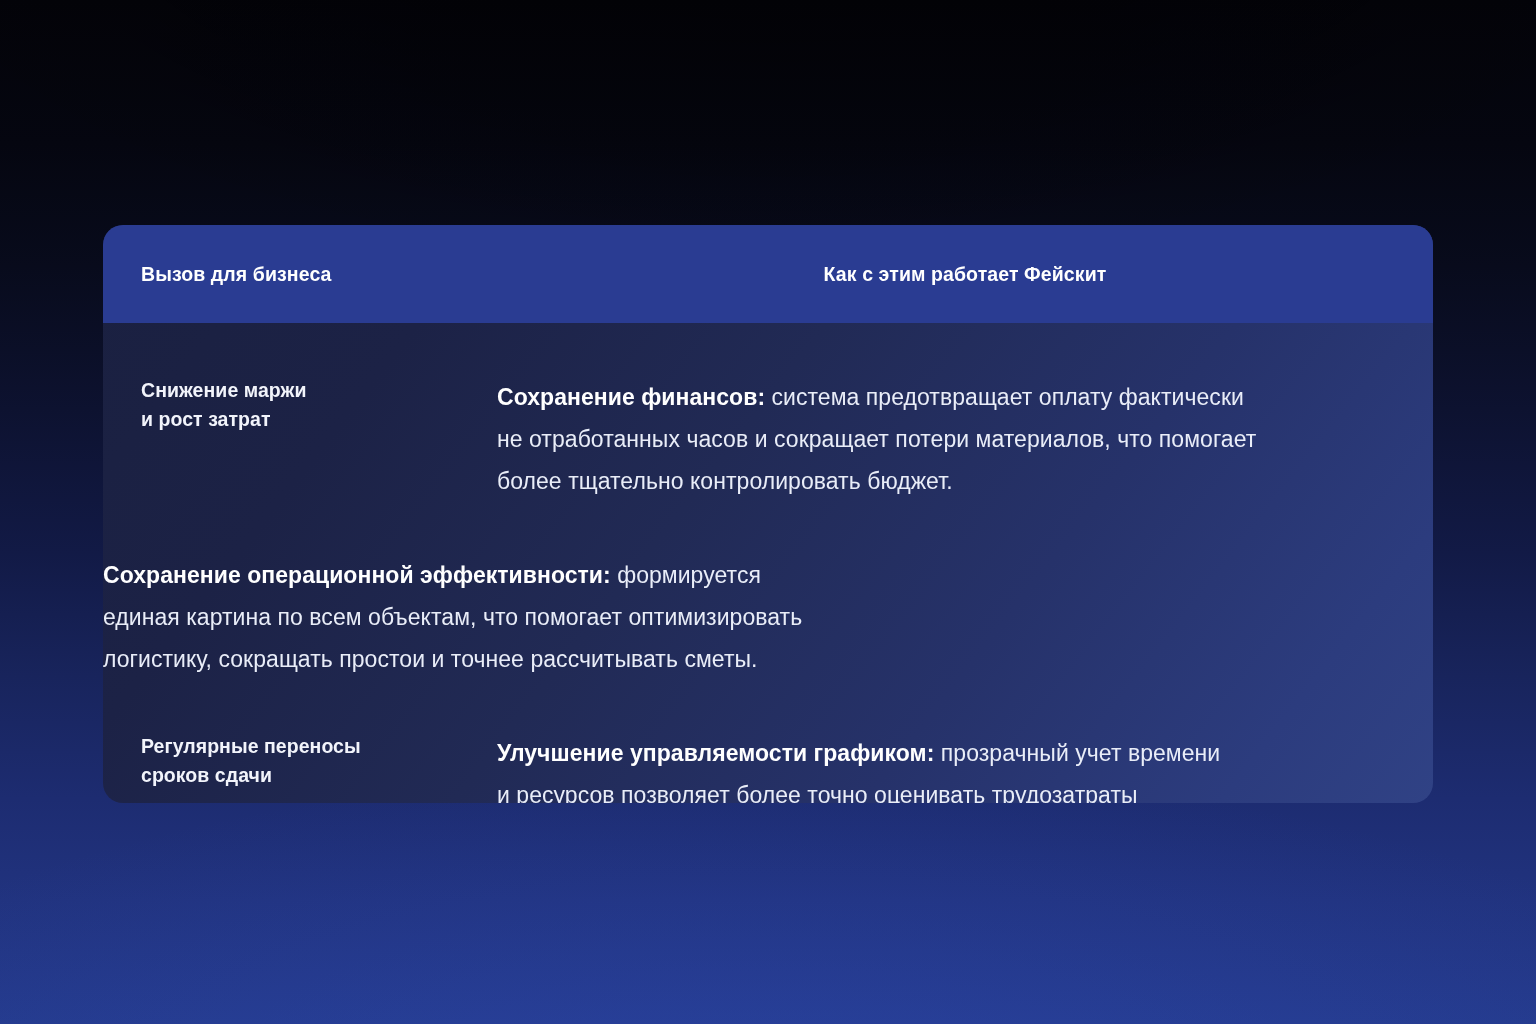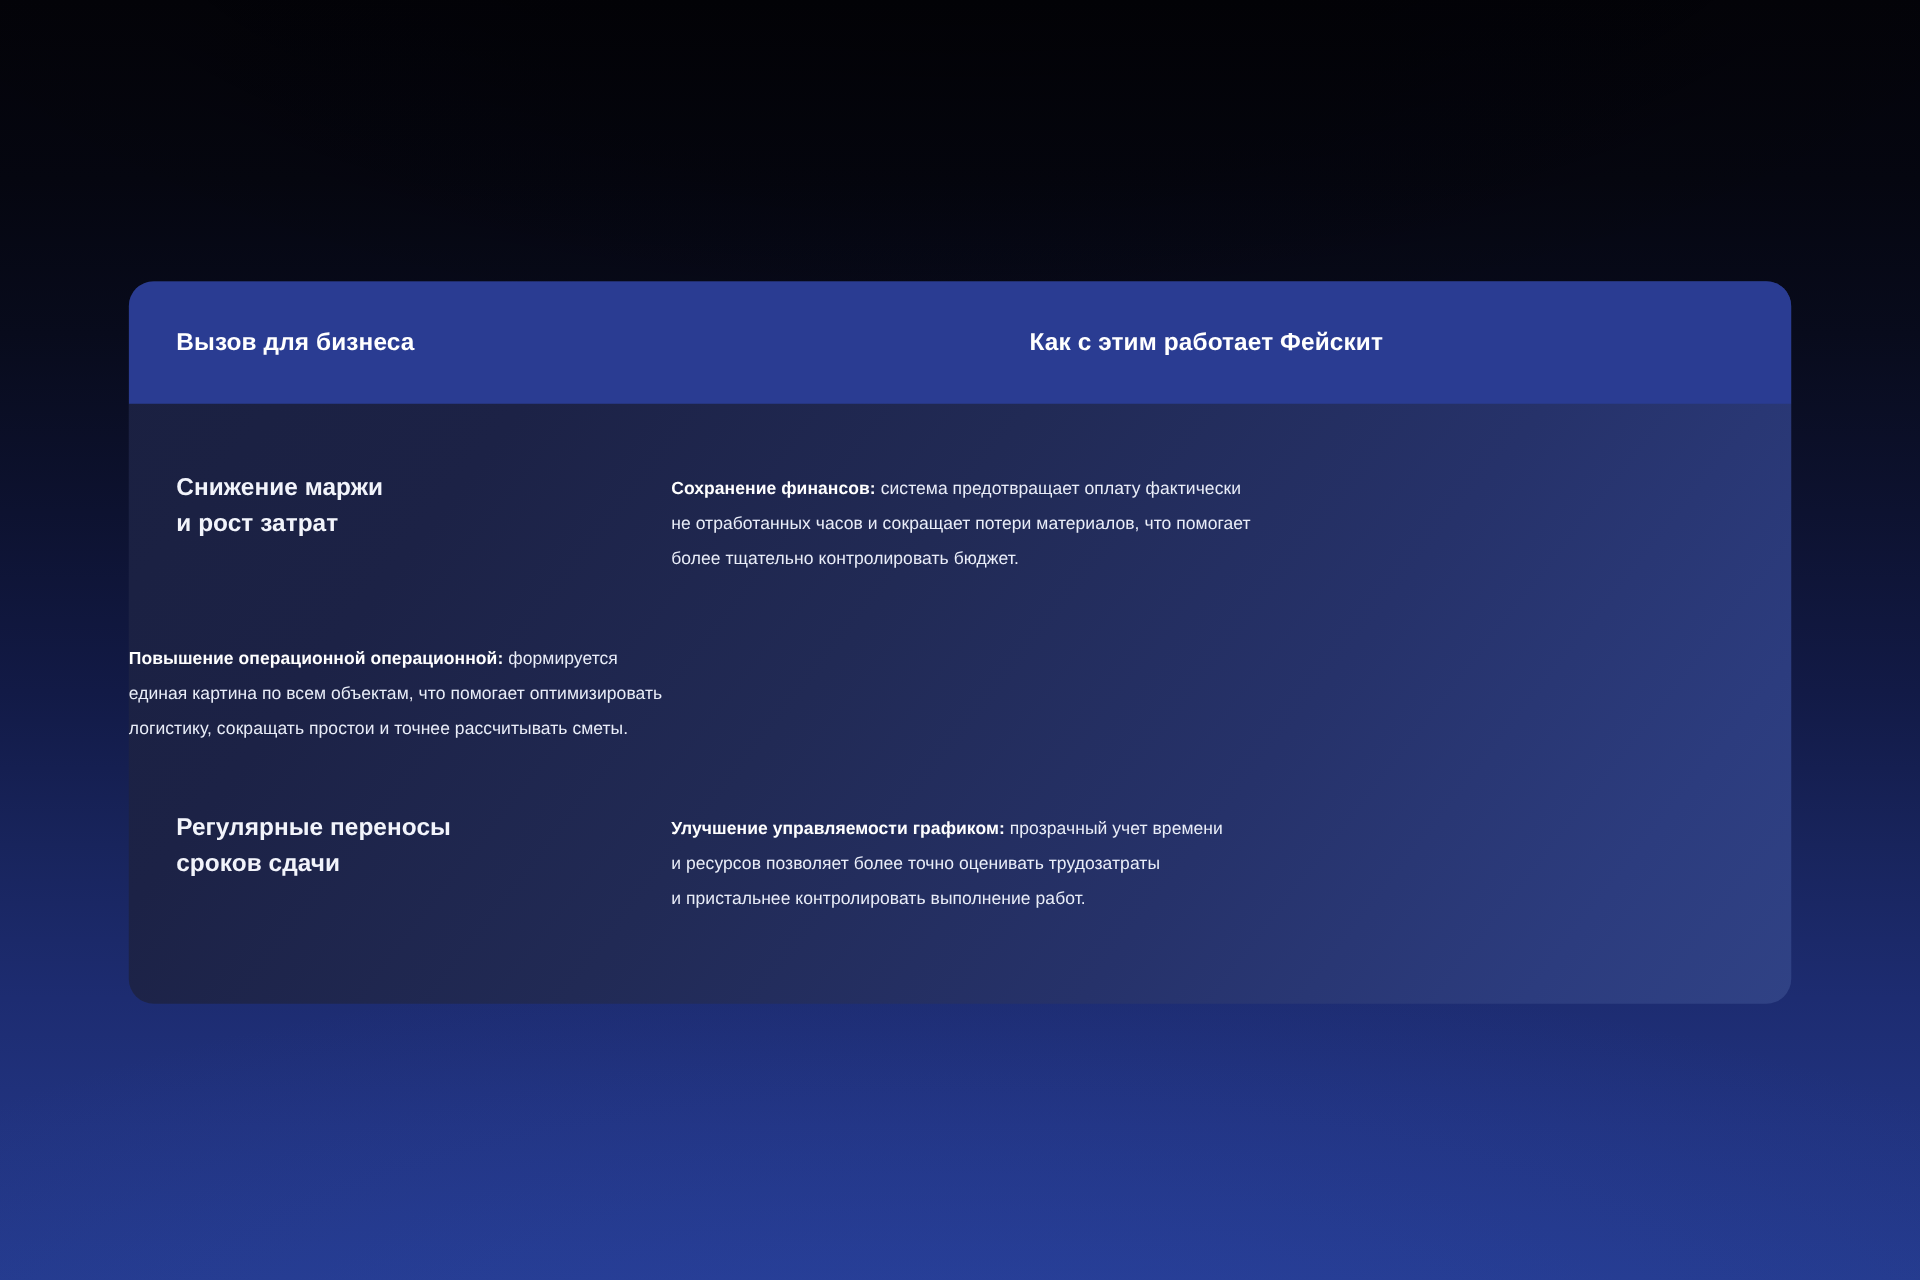--- a/index.html
+++ b/index.html
@@ -87,21 +87,20 @@
   }
 
   .card-body {
     position: relative;
     padding: 0;
   }
 
   .row {
     display: flex;
     align-items: flex-start;
-    gap: 40px;
   }
   .row-1 { padding-top: 53px; }
   .row-2 { padding-top: 52px; }
   .row-3 { padding-top: 52px; }
 
   .cell-left {
     width: 394px;
     padding-left: 38px;
     box-sizing: border-box;
   }
@@ -115,23 +114,23 @@
     color: #f2f4fb;
     font-size: 19.5px;
     font-weight: 700;
     line-height: 29px;
     letter-spacing: 0.05px;
     white-space: pre-line;
   }
 
   .answer {
     color: #e9edf8;
-    font-size: 14px;
+    font-size: 23px;
     font-weight: 400;
-    line-height: 28px;
+    line-height: 42px;
     letter-spacing: 0.05px;
     white-space: pre-line;
   }
   .answer .lead {
     font-weight: 700;
     color: #ffffff;
   }
 </style>
 </head>
 <body>
@@ -158,21 +157,21 @@
         </div>
         <div class="cell-right">
           <div class="answer"><span class="lead">Сохранение финансов:</span><span> система предотвращает оплату фактически
 не отработанных часов и сокращает потери материалов, что помогает
 более тщательно контролировать бюджет.</span></div>
         </div>
       </div>
 
       <div class="row row-2">
         <div class="cell-right">
-          <div class="answer"><span class="lead">Повышение операционной операционной:</span><span> формируется
+          <div class="answer"><span class="lead">Сохранение операционной эффективности:</span><span> формируется
 единая картина по всем объектам, что помогает оптимизировать
 логистику, сокращать простои и точнее рассчитывать сметы.</span></div>
         </div>
       </div>
 
       <div class="row row-3">
         <div class="cell-left">
           <div class="challenge">Регулярные переносы
 сроков сдачи</div>
         </div>

